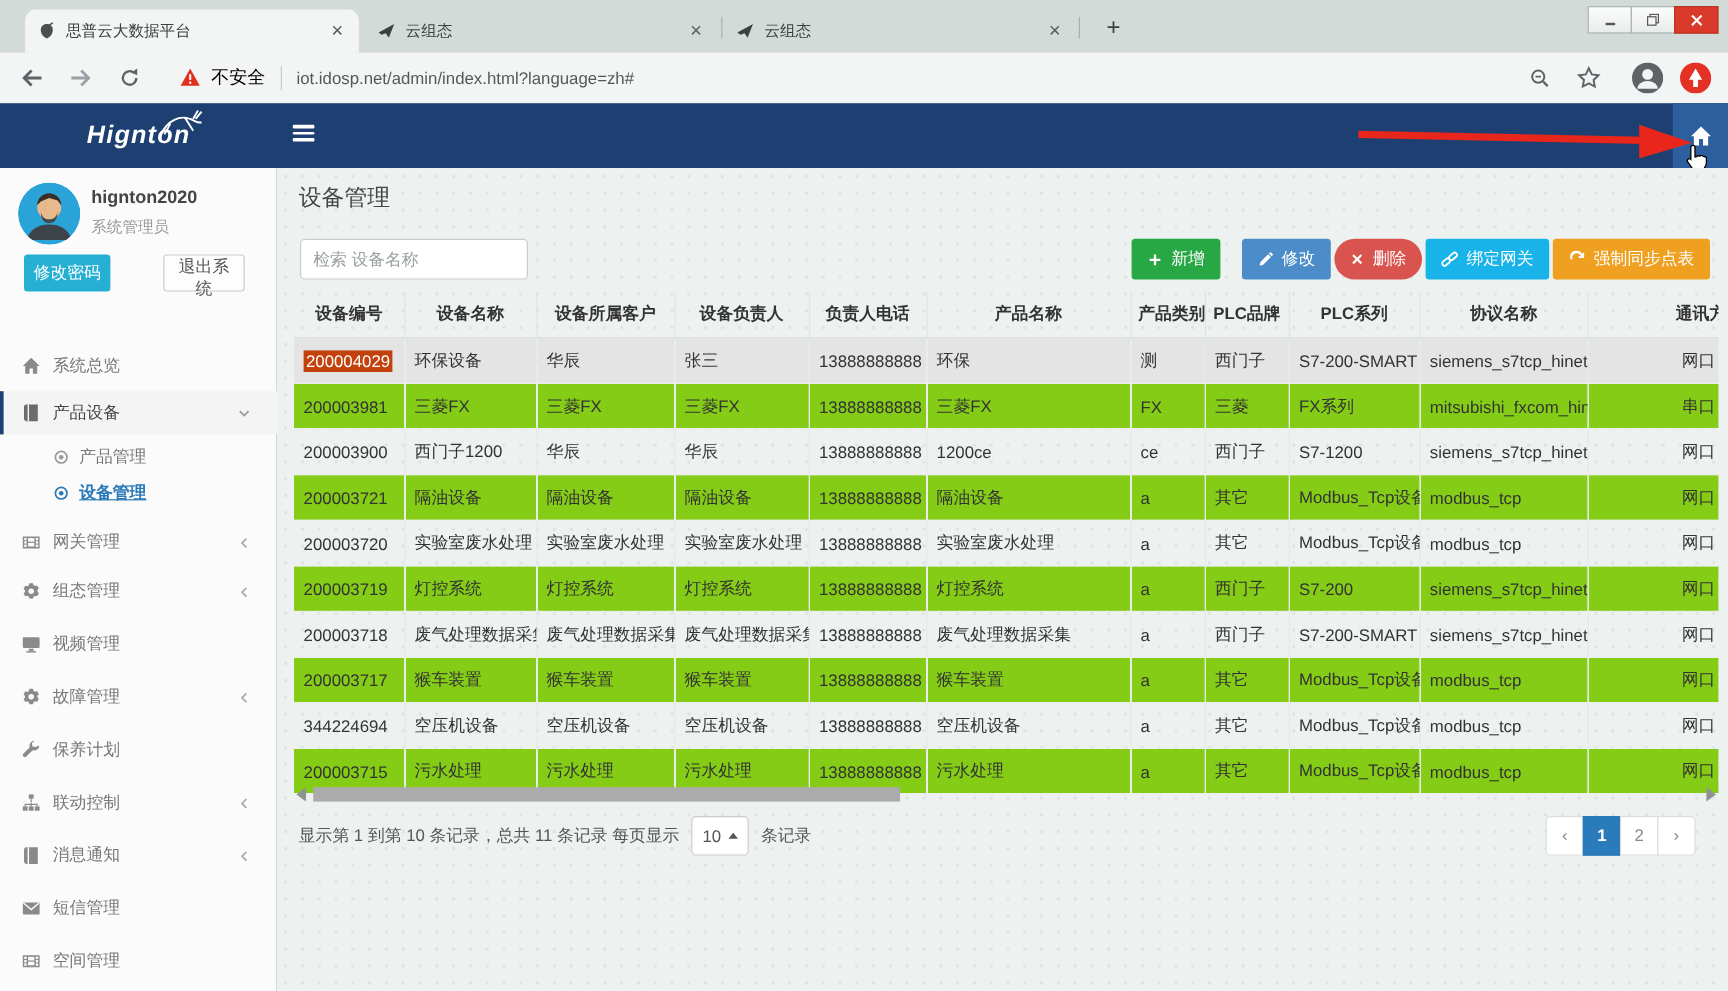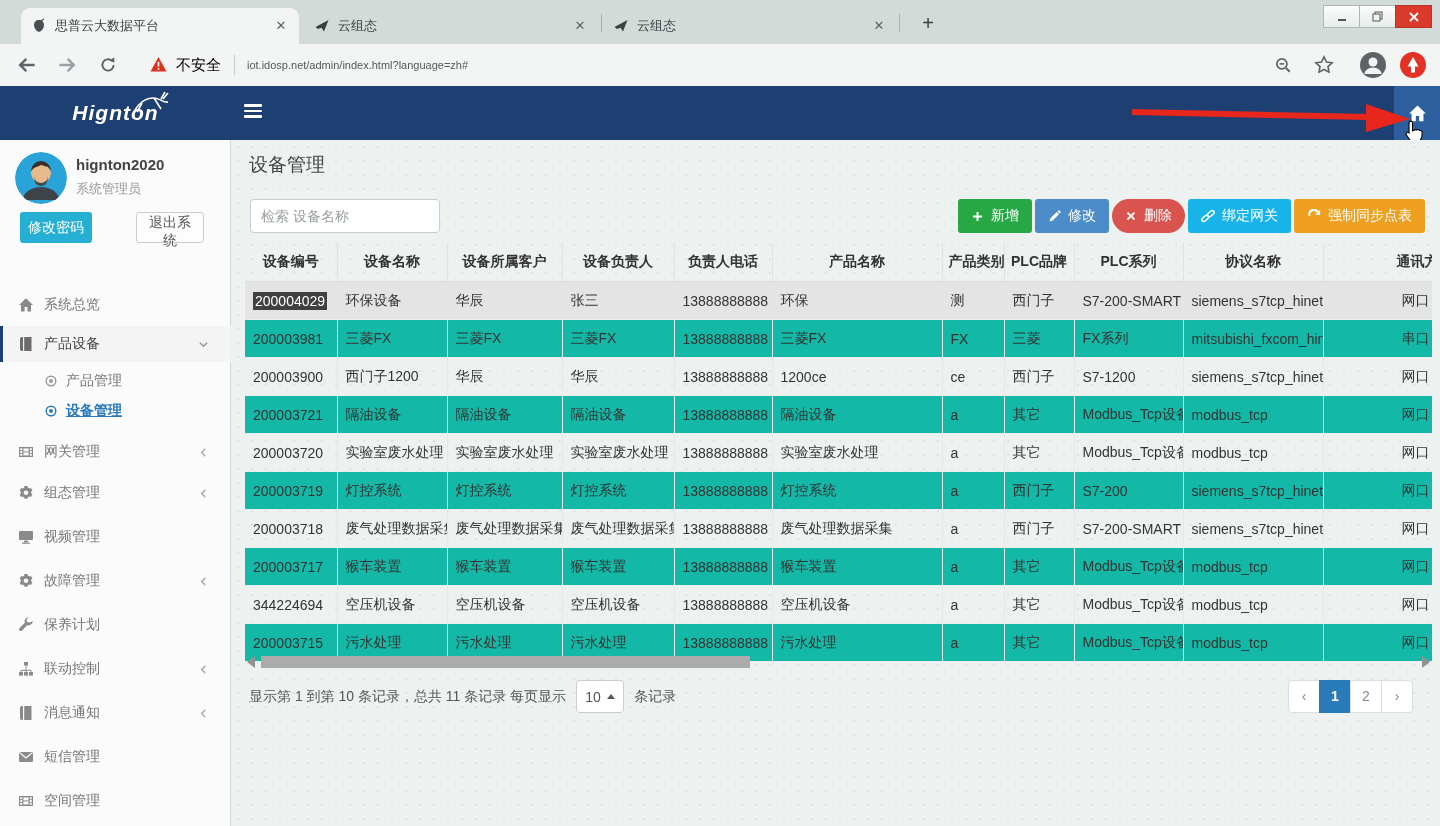--- a/index.html
+++ b/index.html
@@ -14,21 +14,21 @@
   .tabsep{position:absolute;top:14px;width:1px;height:18px;background:#a9b1af;}
   .newtab{position:absolute;left:916px;top:12px;width:24px;height:24px;color:#3c4043;font-size:20px;line-height:22px;text-align:center;}
   .winctl{position:absolute;top:5px;right:8px;display:flex;}
   .wbtn{width:37px;height:23px;border:1px solid #b0b6b4;background:linear-gradient(#fcfdfd,#e8ecea);box-sizing:border-box;display:flex;align-items:center;justify-content:center;margin-left:-1px;}
   .wbtn svg{display:block}
   .wbtn.close{background:#d93a2b;border-color:#b32;}
   .btoolbar{position:absolute;left:0;top:44px;width:1440px;height:42px;background:#f3f5f4;}
   .bico{position:absolute;top:10px;}
   .sec-label{position:absolute;left:176px;top:0;height:42px;line-height:42px;font-size:15px;color:#000000;}
   .urlsep{position:absolute;left:234px;top:11px;width:1px;height:20px;background:#c7cbca;}
-  .urltext{position:absolute;left:247px;top:0;height:42px;line-height:42px;font-size:11px;color:#55585a;}
+  .urltext{position:absolute;left:247px;top:0;height:42px;line-height:42px;font-size:14px;color:#55585a;}
   .avatar-btn{position:absolute;top:8px;}
   
   .appbar{position:absolute;left:0;top:86px;width:1440px;height:54px;background:#1e3f72;}
   .logo{position:absolute;left:0;top:0;width:231px;height:54px;display:flex;align-items:center;justify-content:center;}
   .logo-text{color:#fff;font-size:21px;font-weight:bold;font-style:italic;letter-spacing:1px;}
   .logo-deer{position:absolute;left:128px;top:4px;}
   .hamburger{position:absolute;left:244px;top:18px;width:18px;height:16px;}
   .hamburger span{display:block;height:2.5px;background:#fff;margin-bottom:3px;border-radius:1px;}
   .homebtn{position:absolute;right:0;top:0;width:46px;height:54px;background:#2d5f9e;display:flex;align-items:center;justify-content:center;color:#fff;}
   .annot-arrow{position:absolute;left:1128px;top:102px;pointer-events:none;}
@@ -50,30 +50,30 @@
   .sub.on{color:#2a7ab9;}
   .sub.on .ml{text-decoration:underline;font-weight:bold;}
   
   .content-bg{position:absolute;left:231px;top:140px;width:1209px;height:686px;background-color:#edf2f1;background-image:radial-gradient(circle,#dde4e2 1.3px,transparent 1.4px);background-size:14px 14px;}
   .page-title{position:absolute;left:249px;top:152px;font-size:19px;color:#444;}
   .search{position:absolute;left:250px;top:199px;width:190px;height:34px;border:1px solid #ccc;border-radius:4px;box-sizing:border-box;padding:12px 10px;font-size:14px;color:#333;background:#fff;font-family:inherit;}
   .search::placeholder{color:#9aa0a0;}
   .btnrow{position:absolute;top:199px;right:15px;display:flex;gap:3px;}
   .abtn{height:34px;display:flex;align-items:center;padding:0 13px;color:#fff;font-size:14px;border:none;border-radius:3px;white-space:nowrap;}
   .abtn svg{margin-right:7px;}
-  .b-add{background:#28a745;}.b-edit{background:#4c8dc9;}.b-del{background:#d9534f;border-radius:17px;}.b-bind{background:#18b4e9;}.b-sync{background:#efa020;}
+  .b-add{background:#28a745;}.b-edit{background:#4c8dc9;margin-left:15px;}.b-del{background:#d9534f;border-radius:17px;}.b-bind{background:#18b4e9;}.b-sync{background:#efa020;}
   
   .tablewrap{position:absolute;left:245px;top:243px;width:1187px;overflow:hidden;}
   table{border-collapse:collapse;table-layout:fixed;width:1281px;}
   th{height:38px;font-size:14px;font-weight:bold;color:#333;text-align:center;border-right:1px solid #dfe4e3;border-bottom:1px solid #d8dddc;padding:0 6px;overflow:hidden;white-space:nowrap;}
   td{height:37px;font-size:14px;color:#333;text-align:left;padding:0 8px;border-right:1px solid #e4e8e7;border-bottom:1px solid #eceeee;overflow:hidden;white-space:nowrap;background:transparent;}
-  tr.striped td{background:#14b8a6;}
+  tr.striped td{background:#84cc16;}
   tr.sel td{background:#e4e4e4;}
   td.comm{padding-left:78px;}
-  .hlt{background:#404040;color:#fff;padding:1px 2px;}
+  .hlt{background:#c2410c;color:#fff;padding:1px 2px;}
   
   .hscroll{position:absolute;left:245px;top:655px;width:1187px;height:14px;}
   .harrow{position:absolute;top:1px;width:0;height:0;}
   .harrow.l{left:2px;border-top:6px solid transparent;border-bottom:6px solid transparent;border-right:8px solid #8f9492;}
   .harrow.r{right:2px;border-top:6px solid transparent;border-bottom:6px solid transparent;border-left:8px solid #8f9492;}
   .hthumb{position:absolute;left:16px;top:1px;width:489px;height:12px;background:#ababab;}
   
   .paginfo{position:absolute;left:249px;top:680px;height:33px;display:flex;align-items:center;font-size:14px;color:#555;}
   .psize{display:inline-flex;align-items:center;justify-content:center;width:48px;height:33px;background:#fff;border:1px solid #ccc;border-radius:4px;margin:0 10px;box-sizing:border-box;color:#555;}
   .caret-up{width:0;height:0;border-left:4px solid transparent;border-right:4px solid transparent;border-bottom:5px solid #555;margin-left:6px;}

